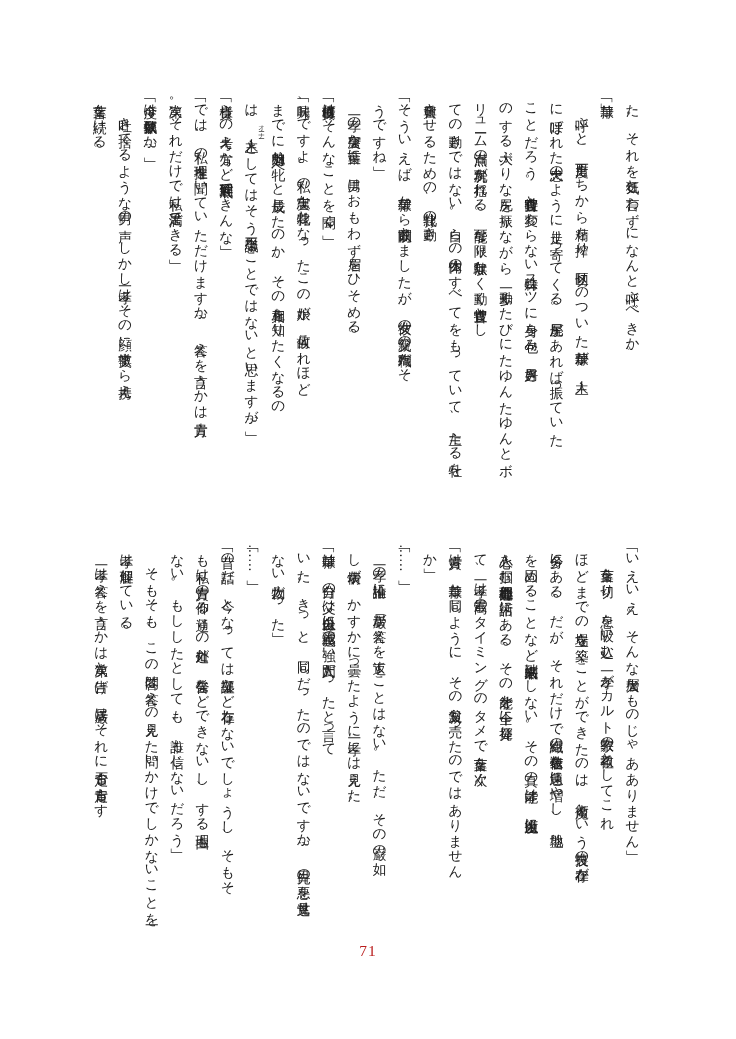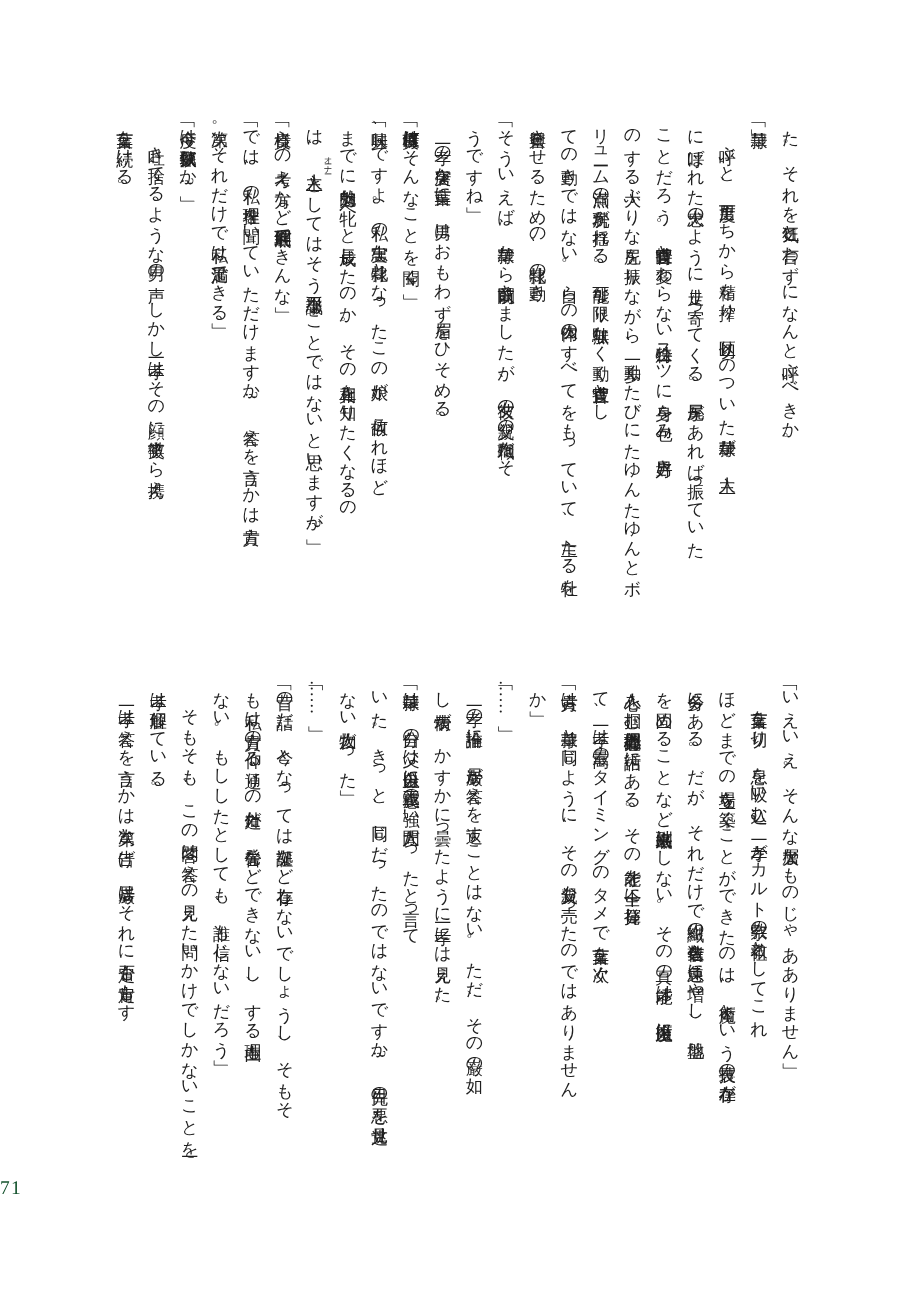--- a/index.html
+++ b/index.html
@@ -32,24 +32,24 @@
   rt {
     font-size: 6.5px;
     letter-spacing: 0;
     line-height: 1;
   }
   .page-number {
     position: absolute;
     top: 942px;
     left: 0;
     width: 100%;
-    text-align: left;
+    text-align: center;
     font-size: 15.5px;
     letter-spacing: 1px;
-    color: #14532d;
+    color: #b91c1c;
   }
 </style>
 </head>
 <body>
 
 <div class="page">
 
   <div class="dan dan-top">
     <p class="line">た。それを狂気と言わずになんと呼ぶべきか。</p>
     <p class="line">「隷華」</p>

